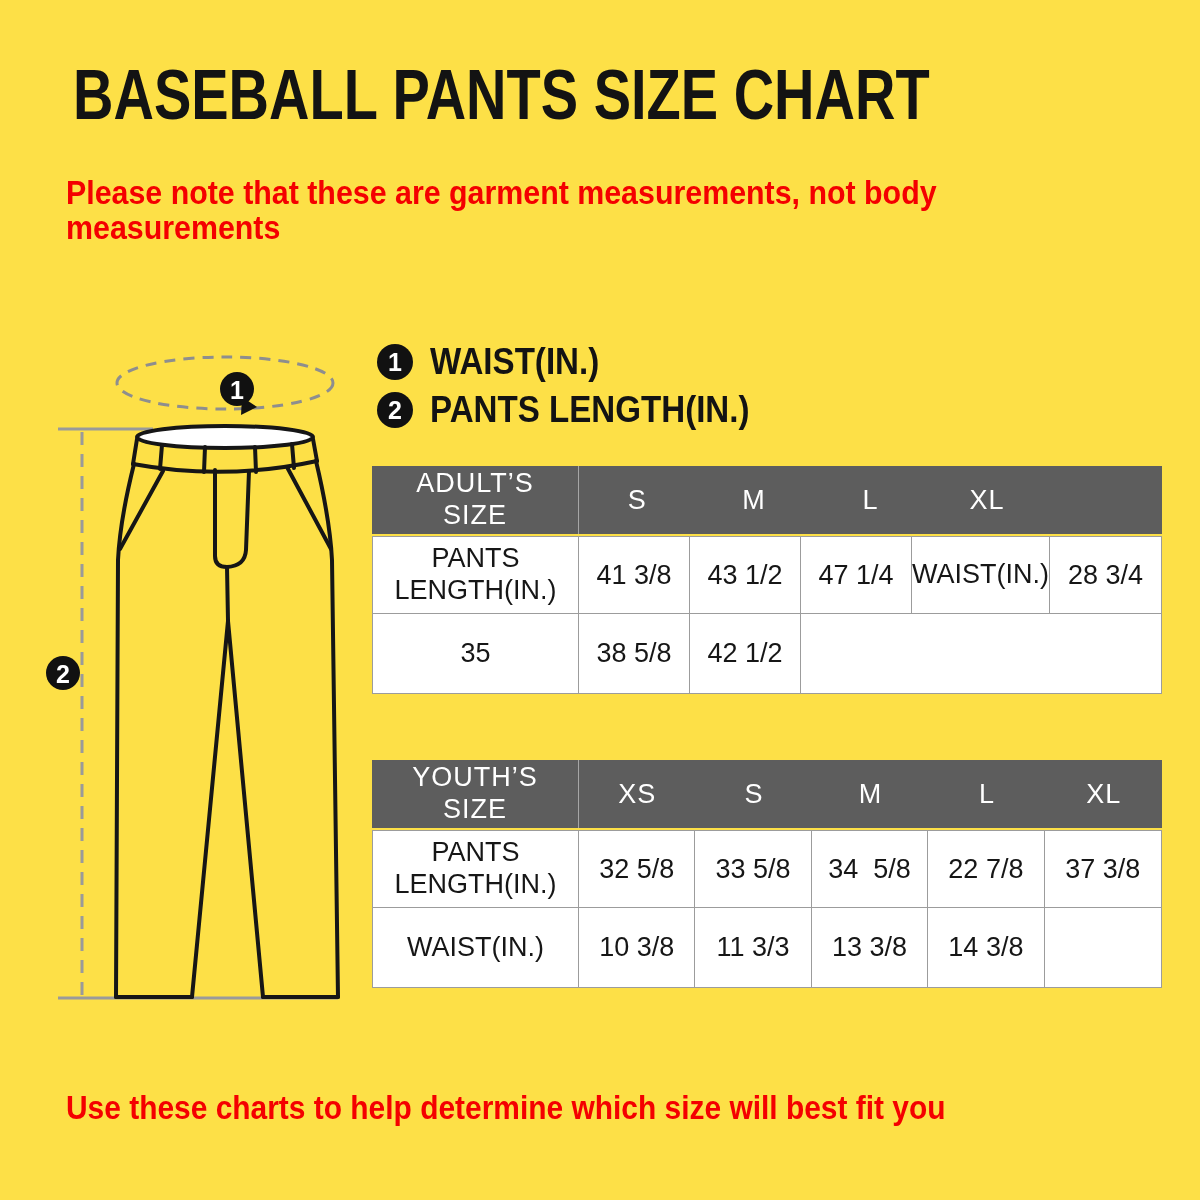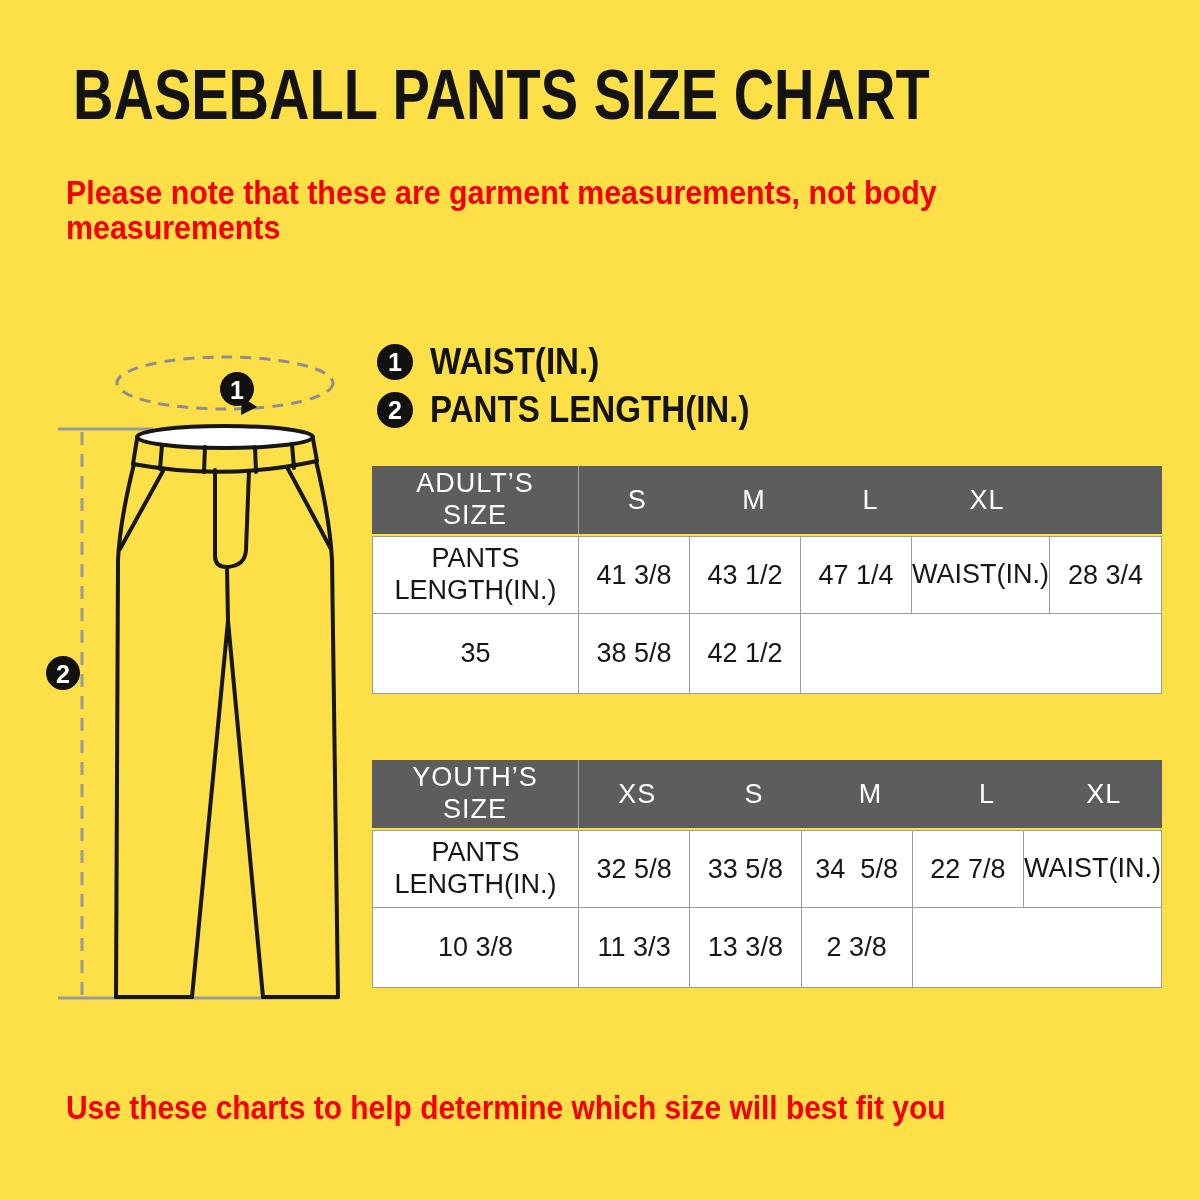--- a/index.html
+++ b/index.html
@@ -171,25 +171,26 @@
       <div class="st-h-cell">XL</div>
     </div>
     <div class="st-body">
       <div class="st-cell st-label">
         <span>PANTS LENGTH(IN.)</span>
       </div>
       <div class="st-cell st-val">32 5/8</div>
       <div class="st-cell st-val">33 5/8</div>
       <div class="st-cell st-val">34&nbsp; 5/8</div>
       <div class="st-cell st-val">22 7/8</div>
+      <div class="st-cell st-val">37 3/8</div>
       <div class="st-cell st-label">
         <span>WAIST(IN.)</span>
       </div>
       <div class="st-cell st-val">10 3/8</div>
       <div class="st-cell st-val">11 3/3</div>
       <div class="st-cell st-val">13 3/8</div>
-      <div class="st-cell st-val">2 3/8</div>
+      <div class="st-cell st-val">14 3/8</div>
     </div>
   </section>
 
   <p class="footer-note">Use these charts to help determine which size will best fit you</p>
 
 </div>
 
 </body></html>

